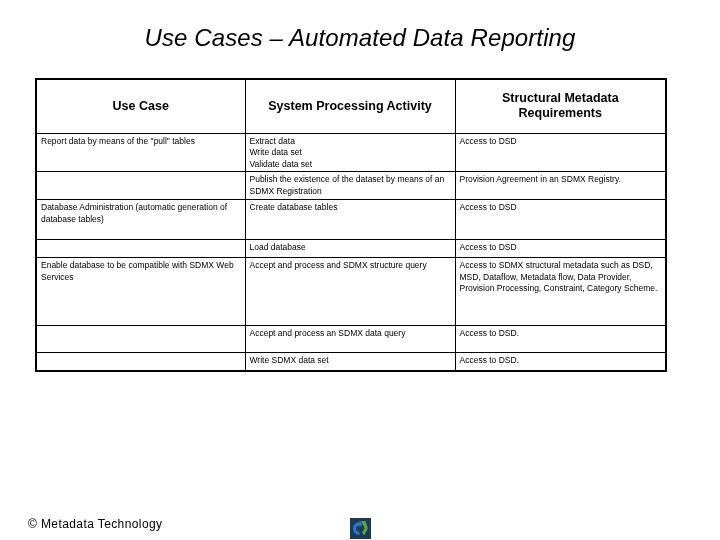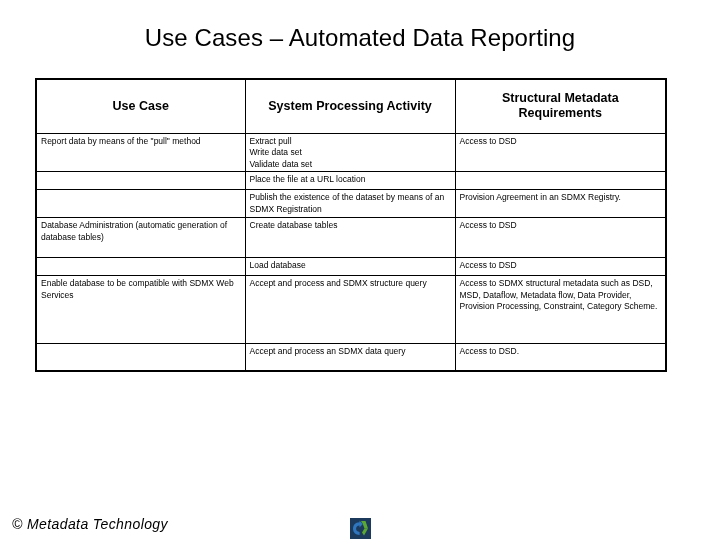--- a/index.html
+++ b/index.html
@@ -20,20 +20,21 @@
     position: absolute;
     left: 0;
     top: 24px;
     width: 720px;
     text-align: center;
     font-size: 24px;
     font-weight: normal;
     color: #000000;
     letter-spacing: 0.1px;
     white-space: nowrap;
+    font-style: italic;
   }
 
   
   .table-wrap {
     position: absolute;
     left: 35px;
     top: 78px;
     width: 548px;
   }
   table.usecases {
@@ -76,28 +77,27 @@
   .h-r3 { height: 28px; }
   .h-r4 { height: 40px; margin-top: 44px; }
   .h-r5 { height: 18px; }
   .h-r6 { height: 68px; margin-left: 48px; }
   .h-r7 { height: 27px; }
   .h-r8 { height: 18px; }
 
   
   .footer-copy {
     position: absolute;
-    left: 12px;
+    left: 28px;
     top: 518px;
-    font-size: 14px;
+    font-size: 12px;
     line-height: 12px;
     color: #000000;
     letter-spacing: 0.4px;
     white-space: nowrap;
-    font-style: italic;
   }
   .footer-logo {
     position: absolute;
     left: 350px;
     top: 518px;
     width: 21px;
     height: 21px;
     background: #1b3a5c;
     display: block;
   }
@@ -118,34 +118,29 @@
     <thead>
       <tr class="hdr-row">
         <th>Use Case</th>
         <th>System Processing Activity</th>
         <th>Structural Metadata Requirements</th>
       </tr>
     </thead>
     <tbody>
 
       <tr class="h-r1">
-        <td>Report data by means of the "pull" method</td>
+        <td>Report data by means of the "pull" tables</td>
         <td>
-          <span class="cell-line">Extract pull</span>
+          <span class="cell-line">Extract data</span>
           <span class="cell-line">Write data set</span>
           <span class="cell-line">Validate data set</span>
         </td>
         <td>Access to DSD</td>
       </tr>
 
-      <tr class="h-r2">
-        <td></td>
-        <td>Place the file at a URL location</td>
-        <td></td>
-      </tr>
 
       <tr class="h-r3">
         <td></td>
         <td>Publish the existence of the dataset by means of an SDMX Registration</td>
         <td>Provision Agreement in an SDMX Registry.</td>
       </tr>
 
       <tr class="h-r4">
         <td>Database Administration (automatic generation of database tables)</td>
         <td>Create database tables</td>
@@ -163,20 +158,25 @@
         <td>Accept and process and SDMX structure query</td>
         <td>Access to SDMX structural metadata such as DSD, MSD, Dataflow, Metadata flow, Data Provider, Provision Processing, Constraint, Category Scheme.</td>
       </tr>
 
       <tr class="h-r7">
         <td></td>
         <td>Accept and process an SDMX data query</td>
         <td>Access to DSD.</td>
       </tr>
 
+      <tr class="h-r8">
+        <td></td>
+        <td>Write SDMX data set</td>
+        <td>Access to DSD.</td>
+      </tr>
 
     </tbody>
   </table>
 </div>
 
 <div class="footer-copy">© Metadata Technology</div>
 
 <div class="footer-logo">
   <svg width="21" height="21" viewBox="0 0 21 21" xmlns="http://www.w3.org/2000/svg">
     <rect x="0" y="0" width="21" height="21" fill="#1b3a5c"></rect>

